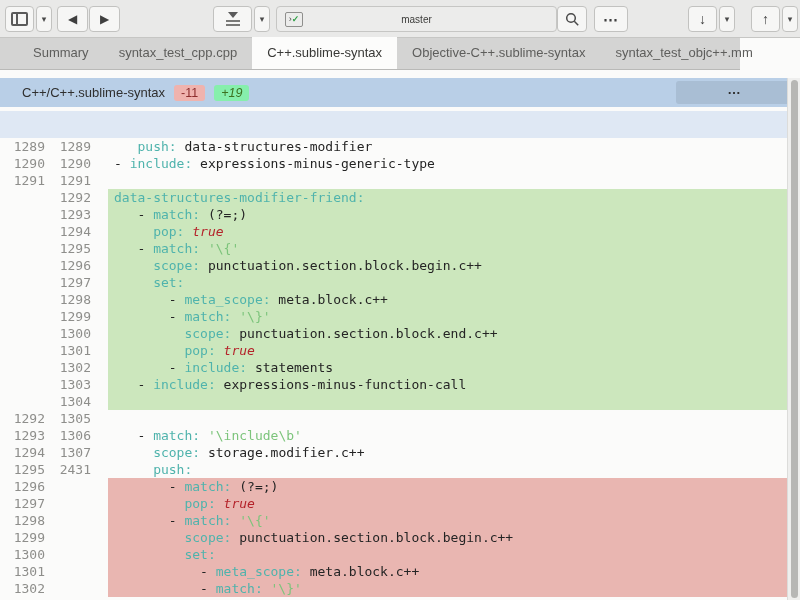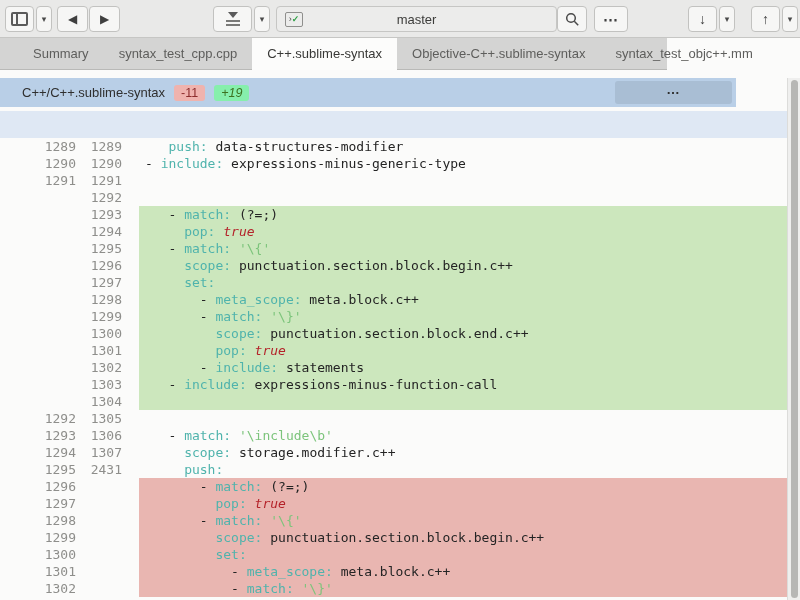--- a/index.html
+++ b/index.html
@@ -19,53 +19,53 @@
   
   .panel-ic{width:17px;height:14px;border:2px solid #5a5a5a;border-radius:2px;position:relative;}
   .panel-ic::after{content:"";position:absolute;left:3px;top:0;bottom:0;width:2px;background:#5a5a5a;}
   
   .commit-ic{display:flex;flex-direction:column;align-items:center;gap:2px;}
   .commit-ic .tri{width:0;height:0;border-left:5px solid transparent;border-right:5px solid transparent;border-top:6px solid #5a5a5a;}
   .commit-ic .bar{width:14px;height:2px;background:#7a7a78;}
   
   .branch{position:absolute;left:276px;top:6px;width:281px;height:26px;background:#ececeb;border:1px solid #c6c6c4;border-radius:4px;}
   .branch input{position:absolute;inset:0;background:transparent;border:none;outline:none;text-align:center;
-                font-family:"Liberation Sans",sans-serif;font-size:13px;color:#3c3c3a;}
+                font-family:"Liberation Sans",sans-serif;font-size:10px;color:#3c3c3a;}
   .branch-ic{position:absolute;left:8px;top:5px;width:18px;height:15px;border:1px solid #8f8f8d;border-radius:2px;
              font-size:9px;line-height:13px;text-align:center;color:#4a4a4a;letter-spacing:0;}
   .branch-ic .ck{color:#2da044;font-weight:bold;}
   .dots{font-size:15px;font-weight:bold;letter-spacing:1px;color:#3f3f3f;line-height:1;}
 
   
-  .tabbar{position:absolute;left:0;top:38px;width:667px;height:32px;background:#d4d4d3;border-bottom:1px solid #b9b9b7;
-          display:flex;align-items:center;}
+  .tabbar{position:absolute;left:0;top:38px;width:740px;height:32px;background:#d4d4d3;border-bottom:1px solid #b9b9b7;
+          display:flex;align-items:flex-end;}
   .tab{font-size:13px;color:#5e5e5c;line-height:32px;padding:0 15px;white-space:nowrap;cursor:default;}
   .tab.first{margin-left:18px;}
   .tab.active{background:#fcfcfb;color:#383836;}
   .tabsep{width:1px;height:18px;background:#bcbcba;align-self:center;}
 
   
   .gap-strip{position:absolute;left:0;top:71px;width:800px;height:7px;background:#fbfbfa;}
   .hunk-gap{position:absolute;left:0;top:107px;width:787px;height:4px;background:#fbfbfa;}
   .hunk-band{position:absolute;left:0;top:111px;width:787px;height:27px;background:var(--hunk-bg);}
 
   
-  .fheader{position:absolute;left:0;top:78px;width:736px;height:29px;background:var(--header-bg);
+  .fheader{position:absolute;left:0;top:78px;width:797px;height:29px;background:var(--header-bg);
            display:flex;align-items:center;}
   .fpath{margin-left:22px;font-size:13px;color:#2f2f2f;}
   .badge{margin-left:9px;padding:1px 7px;border-radius:3px;font-size:12.5px;text-align:center;}
   .badge.del{background:#efb3ae;color:#8c2d2d;}
   .badge.add{background:#86efac;color:#3c7220;font-style:italic;}
   .hmore{position:absolute;right:4px;top:3px;width:117px;height:23px;background:#a9bed4;border-radius:3px;
          display:flex;align-items:center;justify-content:center;cursor:default;}
   .hmore .dots{font-size:13px;color:#2f2f2f;}
 
   
   .diff{position:absolute;left:0;top:138px;width:787px;height:459px;background:#fbfbfa;
-        font-family:"DejaVu Sans Mono","Liberation Mono",monospace;font-size:13px;padding-left:31px;}
+        font-family:"DejaVu Sans Mono","Liberation Mono",monospace;font-size:13px;}
   .drow{display:flex;height:17px;line-height:17px;}
   .num{color:var(--lineno);white-space:pre;}
   .num.old{width:45px;text-align:right;}
   .num.new{width:46px;text-align:right;}
   .code{flex:1;margin-left:17px;padding-left:6px;white-space:pre;color:var(--code);}
   .code.add{background:var(--add-bg);}
   .code.del{background:var(--del-bg);}
   .code .k{color:var(--key);}
   .code .s{color:var(--str);}
   .code .b{color:var(--bool);font-style:italic;}
@@ -167,20 +167,21 @@
       <div class="code ctx"><span>- </span><span class="k">include:</span><span> expressions-minus-generic-type</span></div>
     </div>
     <div class="drow">
       <span class="num old">1291</span>
       <span class="num new">1291</span>
       <div class="code ctx"></div>
     </div>
     <div class="drow">
       <span class="num old"></span>
       <span class="num new">1292</span>
+      <div class="code add"><span class="k">data-structures-modifier-friend:</span></div>
     </div>
     <div class="drow">
       <span class="num old"></span>
       <span class="num new">1293</span>
       <div class="code add"><span>   - </span><span class="k">match:</span><span> (?=;)</span></div>
     </div>
     <div class="drow">
       <span class="num old"></span>
       <span class="num new">1294</span>
       <div class="code add"><span>     </span><span class="k">pop:</span><span> </span><span class="b">true</span></div>

